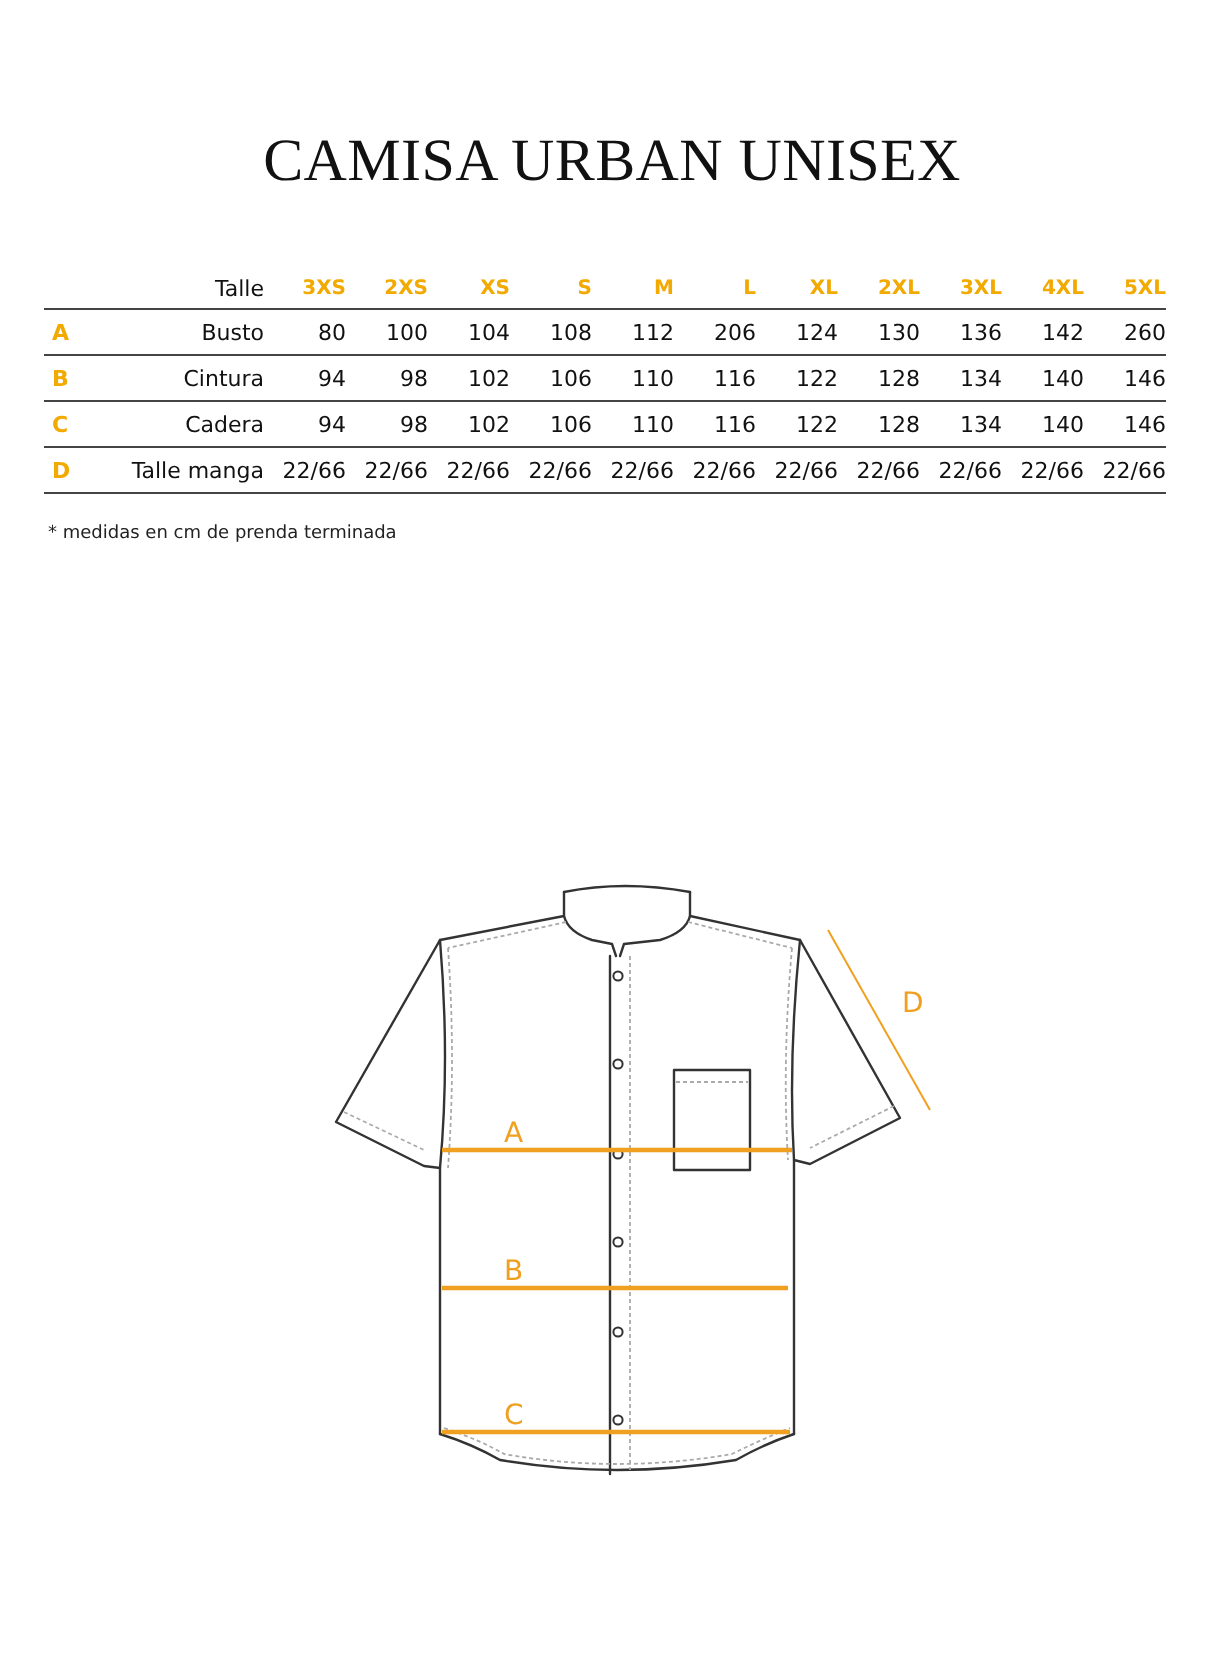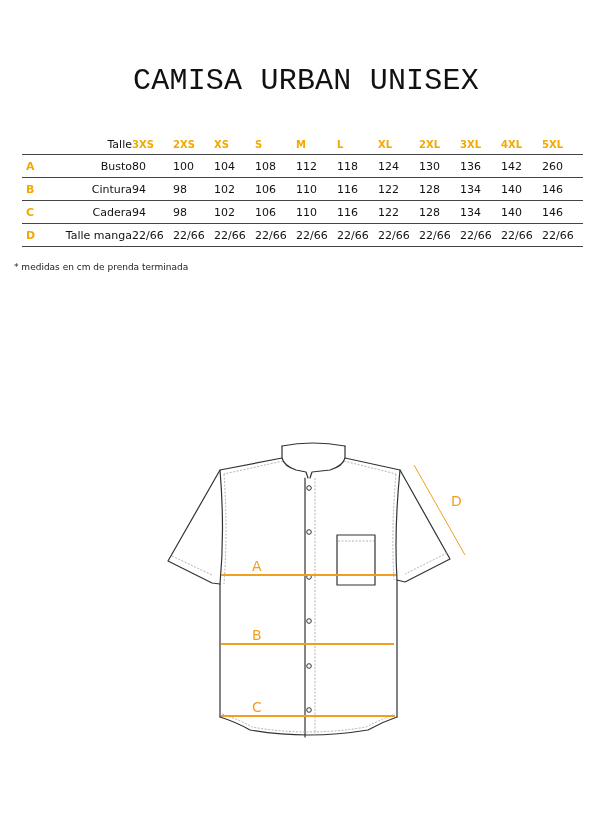--- a/index.html
+++ b/index.html
@@ -1,27 +1,27 @@
 <!DOCTYPE html>
 <html><head>
 <meta charset="utf-8">
 <style>
   html, body { margin: 0; padding: 0; background: #ffffff; }
   body { width: 612px; height: 831px; position: relative; overflow: hidden; font-family: "DejaVu Sans", sans-serif; color: #111; }
-  .title { position: absolute; left: 0; top: 64px; width: 612px; text-align: center; font-size: 30px; letter-spacing: 0.2px; font-family: Liberation Mono, monospace; font-weight: normal; color: #111; }
+  .title { position: absolute; left: 0; top: 64px; width: 612px; text-align: center; font-size: 30px; letter-spacing: 0.2px; font-family: Liberation Serif, serif; font-weight: normal; color: #111; }
   table.sizes { position: absolute; left: 22px; top: 134px; border-collapse: collapse; font-size: 11px; }
   table.sizes td, table.sizes th { padding: 0; height: 22px; font-weight: normal; }
   table.sizes th { height: 20px; }
   .col-letter { width: 34px; text-align: left; padding-left: 4px !important; color: #f2a900; font-weight: bold !important; }
   .col-label { width: 72px; text-align: right; }
-  .col-size { width: 41px; text-align: left; }
+  .col-size { width: 41px; text-align: right; }
   thead th.col-size { color: #f2a900; font-weight: bold; font-size: 10px; }
   tbody tr td { border-top: 1.3px solid #444; }
   tbody tr:last-child td { border-bottom: 1.3px solid #444; }
-  .note { position: absolute; left: 14px; top: 262px; font-size: 9px; color: #222; }
+  .note { position: absolute; left: 24px; top: 262px; font-size: 9px; color: #222; }
   svg.shirt { position: absolute; left: 0; top: 0; }
 </style>
 </head>
 <body>
 
 <div class="title">CAMISA URBAN UNISEX</div>
 
 <table class="sizes">
   <thead>
     <tr>
@@ -42,21 +42,21 @@
   </thead>
   <tbody>
     <tr>
       <td class="col-letter">A</td>
       <td class="col-label">Busto</td>
       <td class="col-size">80</td>
       <td class="col-size">100</td>
       <td class="col-size">104</td>
       <td class="col-size">108</td>
       <td class="col-size">112</td>
-      <td class="col-size">118</td>
+      <td class="col-size">206</td>
       <td class="col-size">124</td>
       <td class="col-size">130</td>
       <td class="col-size">136</td>
       <td class="col-size">142</td>
       <td class="col-size">260</td>
     </tr>
     <tr>
       <td class="col-letter">B</td>
       <td class="col-label">Cintura</td>
       <td class="col-size">94</td>

